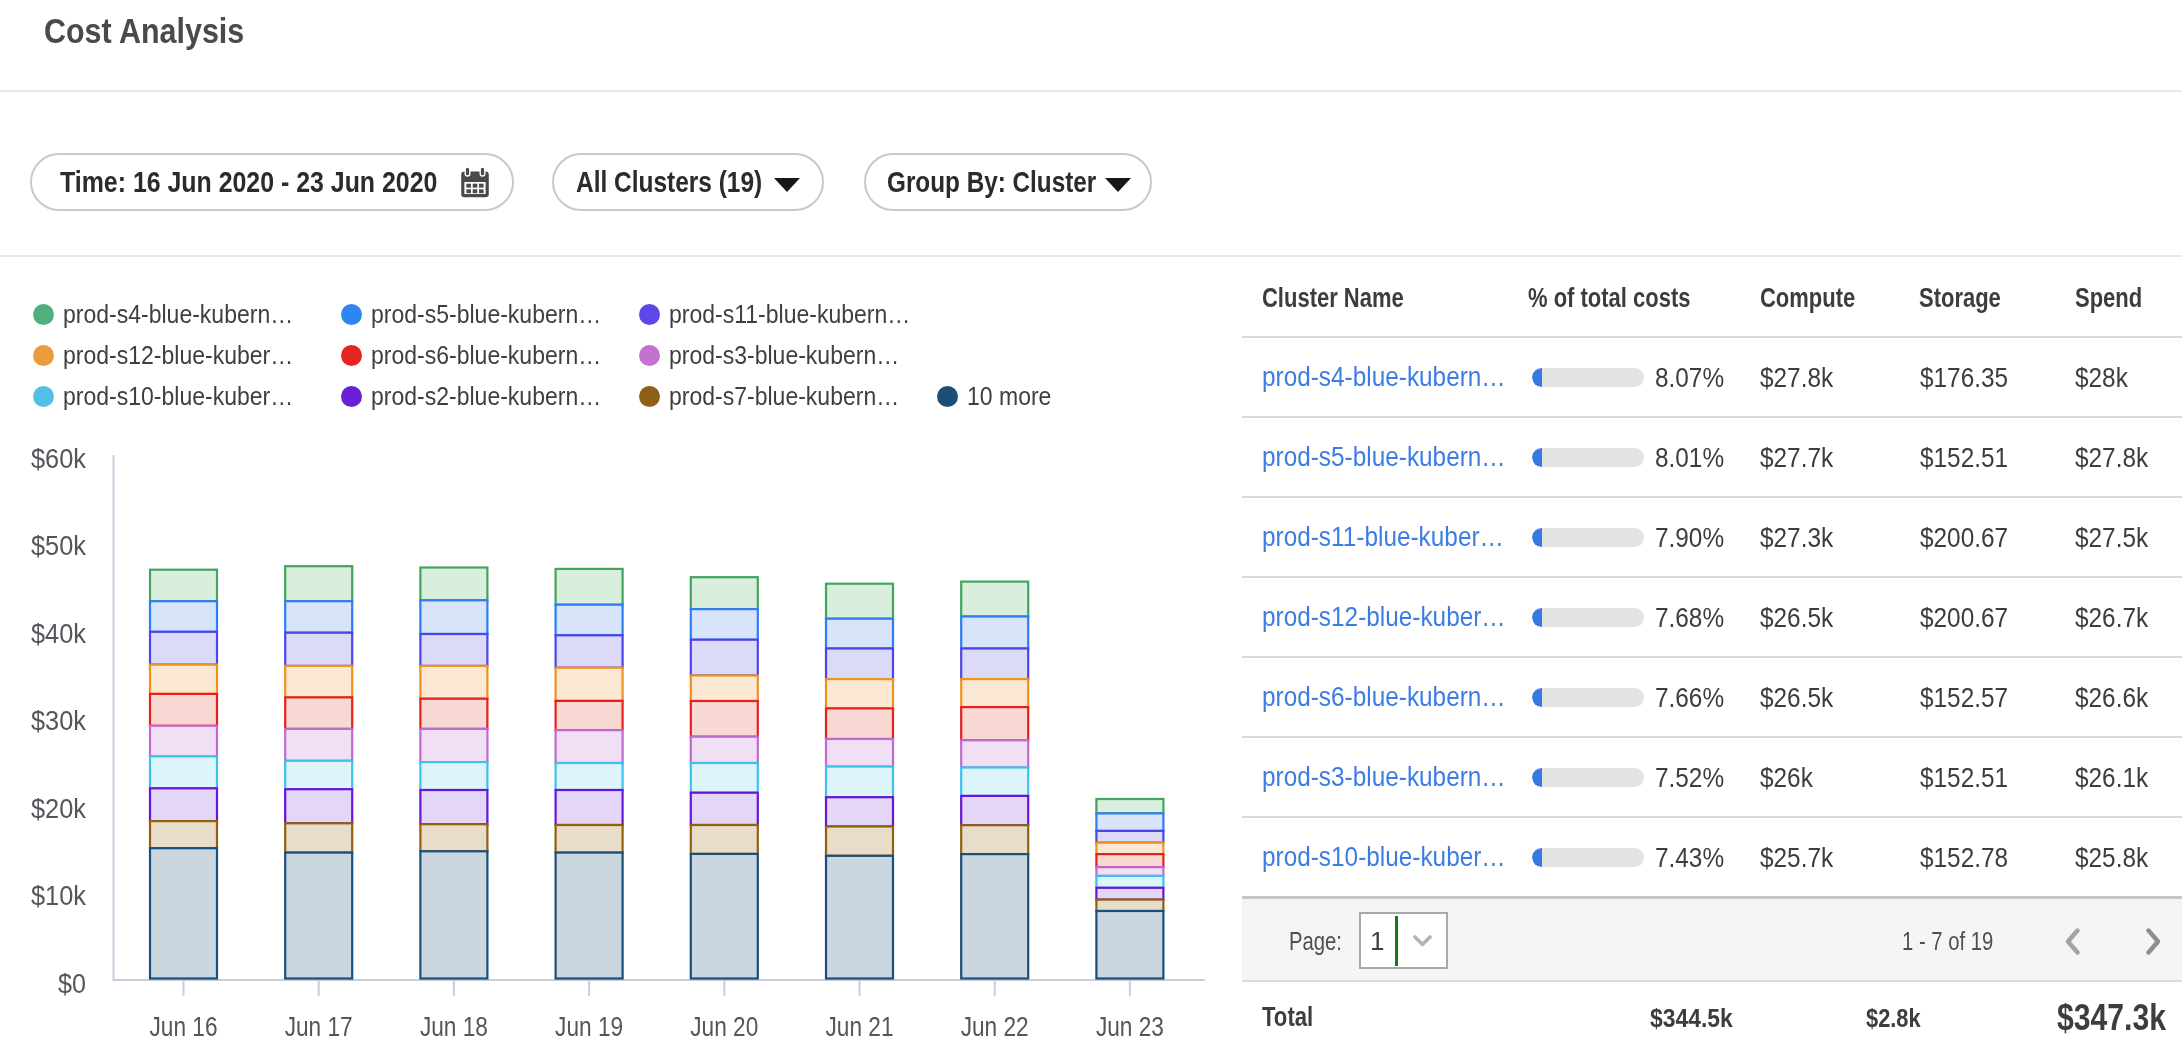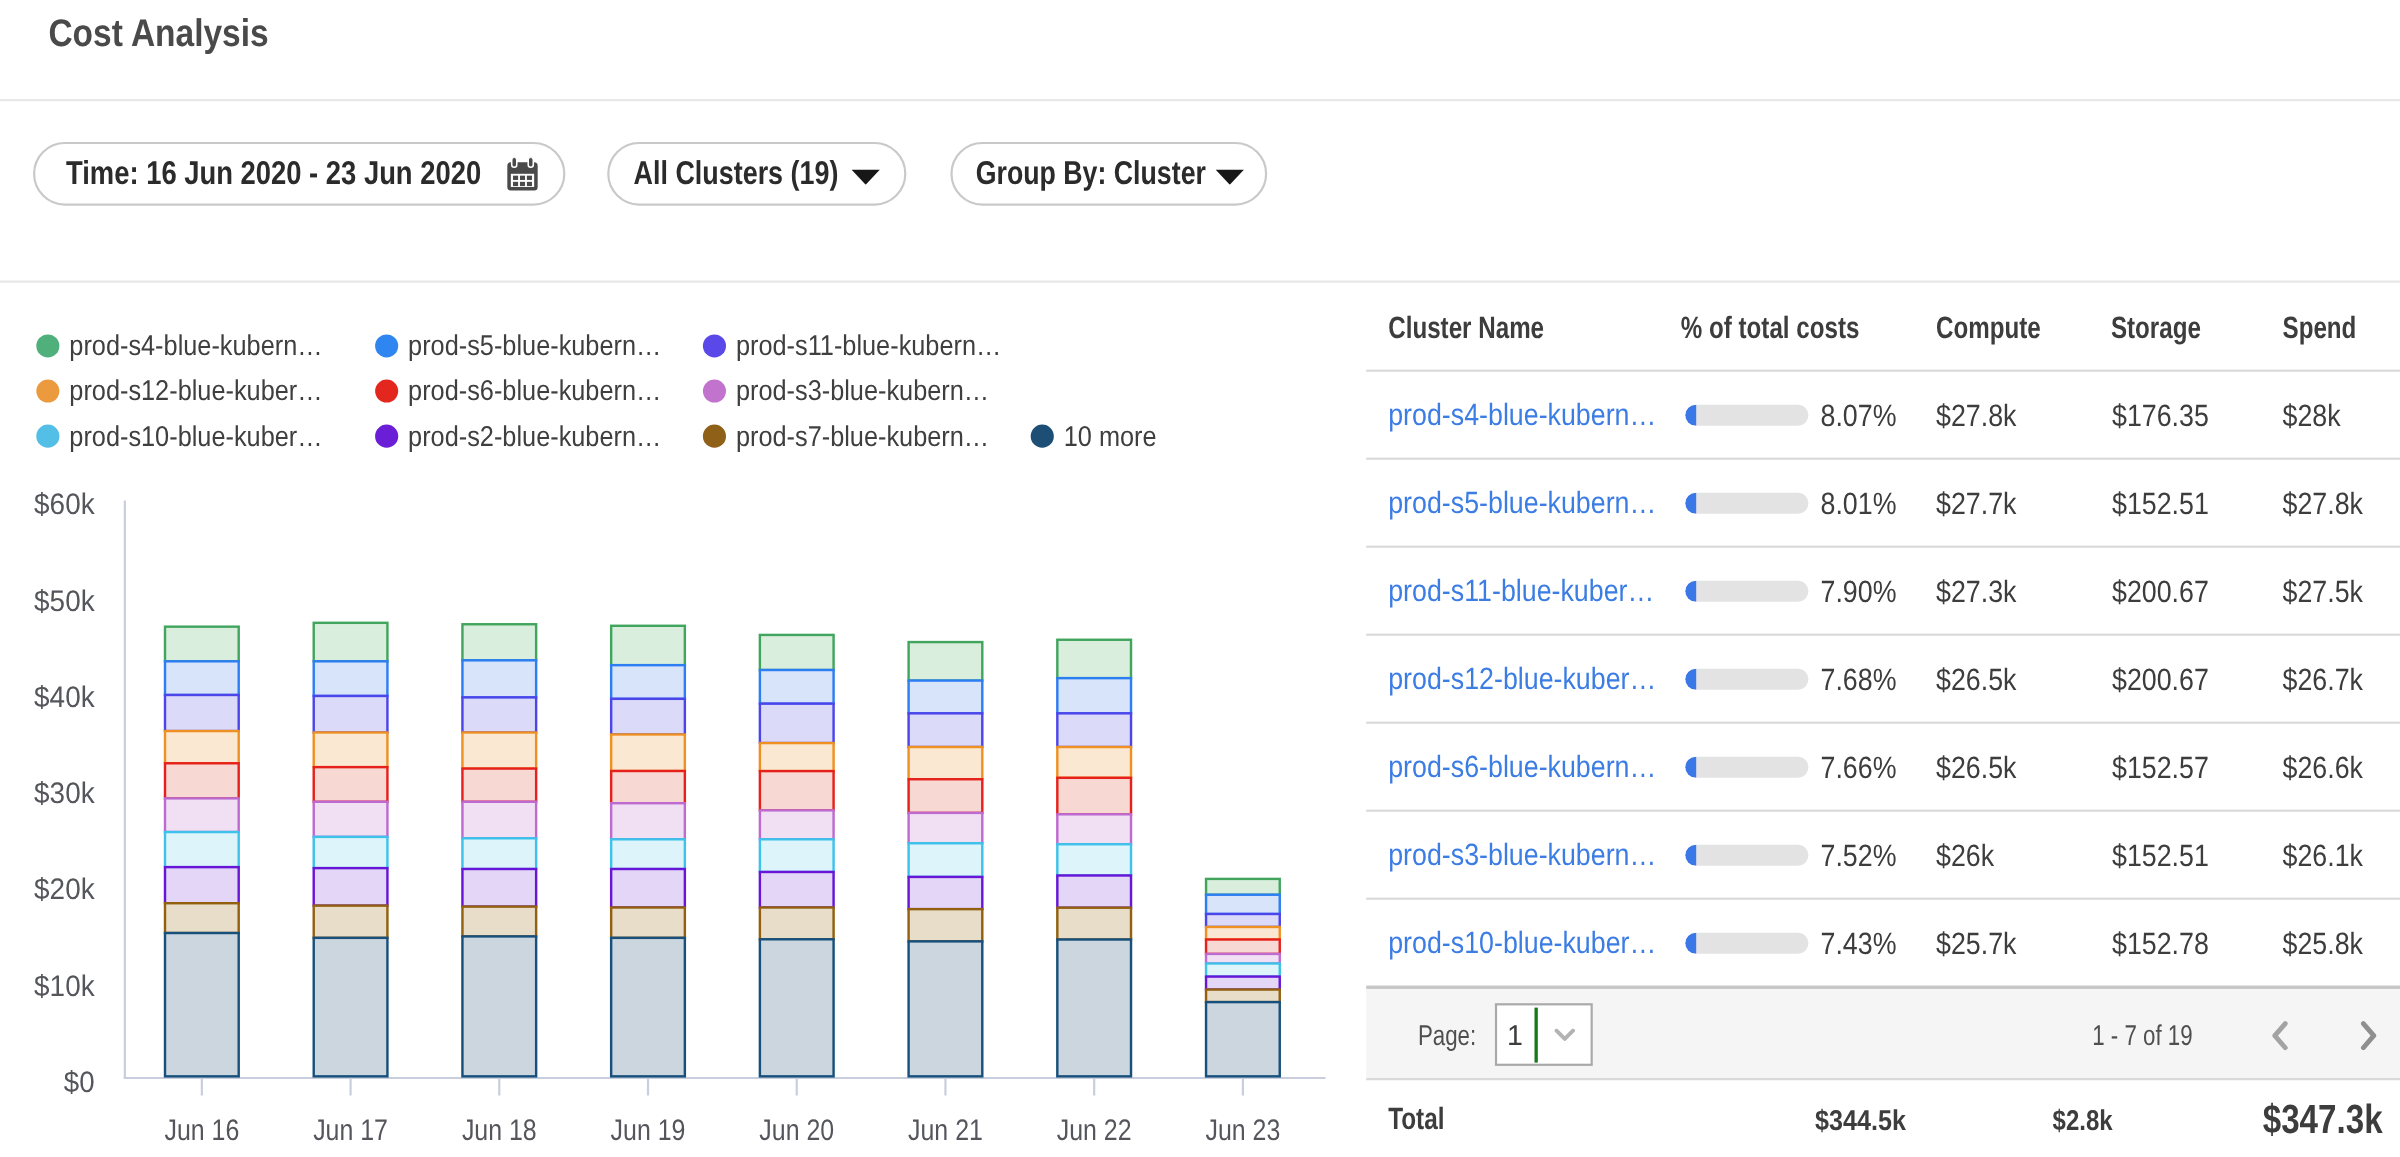--- a/index.html
+++ b/index.html
@@ -2,21 +2,21 @@
 <html><head>
 <meta charset="utf-8">
 <style>
   * { margin:0; padding:0; box-sizing:border-box; }
   html,body { width:2182px; height:1052px; background:#ffffff;
     font-family:"Liberation Sans", sans-serif; overflow:hidden; position:relative; }
   .abs { position:absolute; }
   .hr { position:absolute; left:0; width:2182px; height:2px; background:#e7e7e7; }
   .title { position:absolute; left:44px; top:11px; font-size:35px; font-weight:700; color:#4a4a4a;
     transform:scaleX(0.87); transform-origin:left center; white-space:nowrap; line-height:1.15; }
-  .pill { position:absolute; top:129px; height:58px; border:2px solid #c9c9c9; border-radius:29px; background:#fff; }
+  .pill { position:absolute; top:153px; height:58px; border:2px solid #c9c9c9; border-radius:29px; background:#fff; }
   .ptxt { position:absolute; top:50%; font-size:30px; font-weight:700; color:#2b2b2b; white-space:nowrap; line-height:1; }
   .legtxt { position:absolute; font-size:26px; color:#3f3f3f; white-space:nowrap; line-height:1;
     transform:scaleX(0.885); transform-origin:left center; }
   .dot { position:absolute; width:21px; height:21px; border-radius:50%; }
   .th { position:absolute; font-size:28px; font-weight:700; color:#3d3d3d; white-space:nowrap; line-height:1;
     transform:scaleX(0.785); transform-origin:left center; }
   .link { position:absolute; font-size:28px; color:#3c7de4; white-space:nowrap; line-height:1;
     transform:scaleX(0.87); transform-origin:left center; }
   .val { position:absolute; font-size:28px; color:#3d3d3d; white-space:nowrap; line-height:1;
     transform:scaleX(0.87); transform-origin:left center; }

